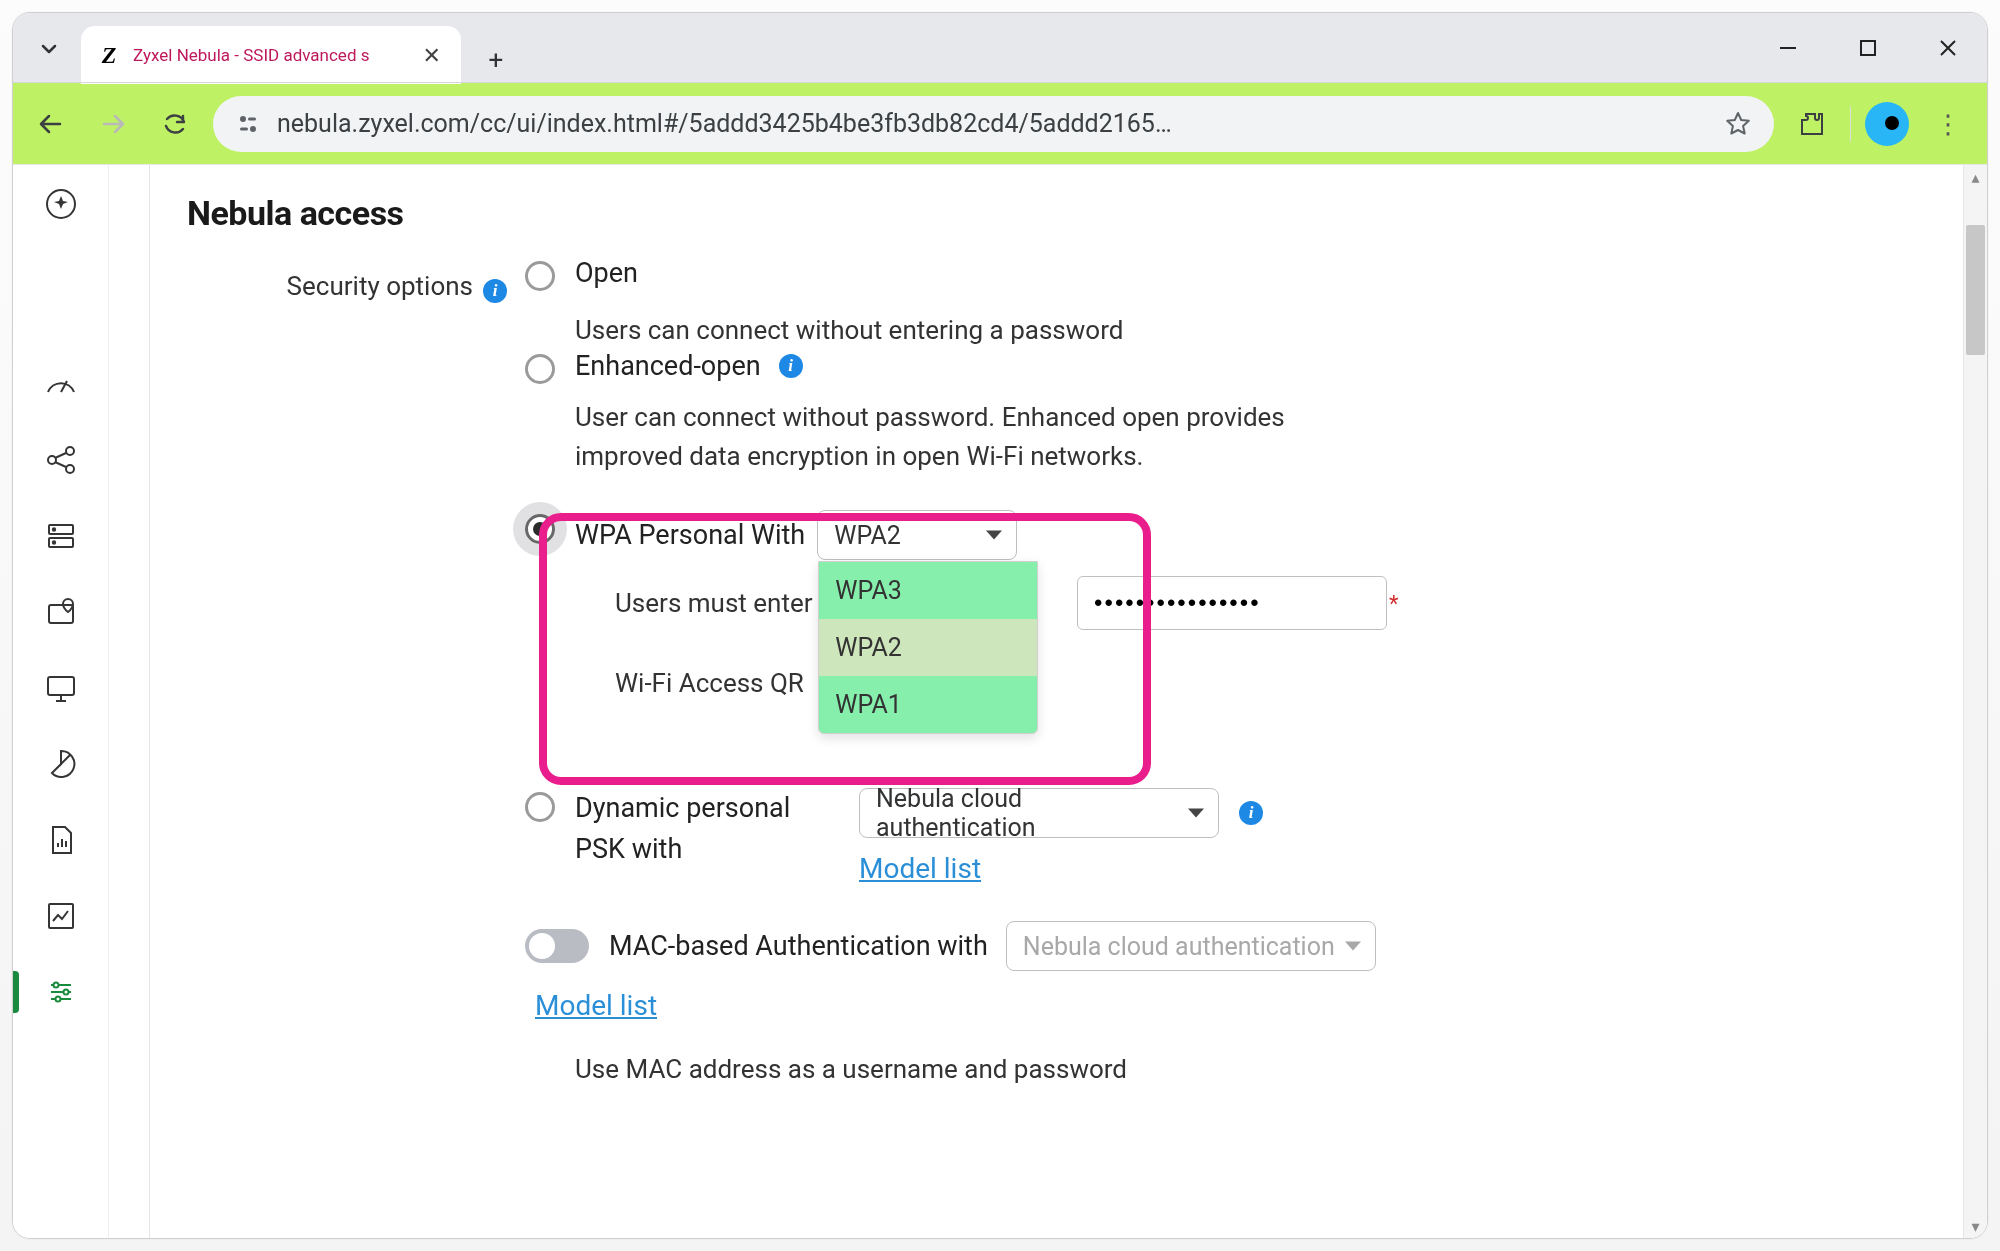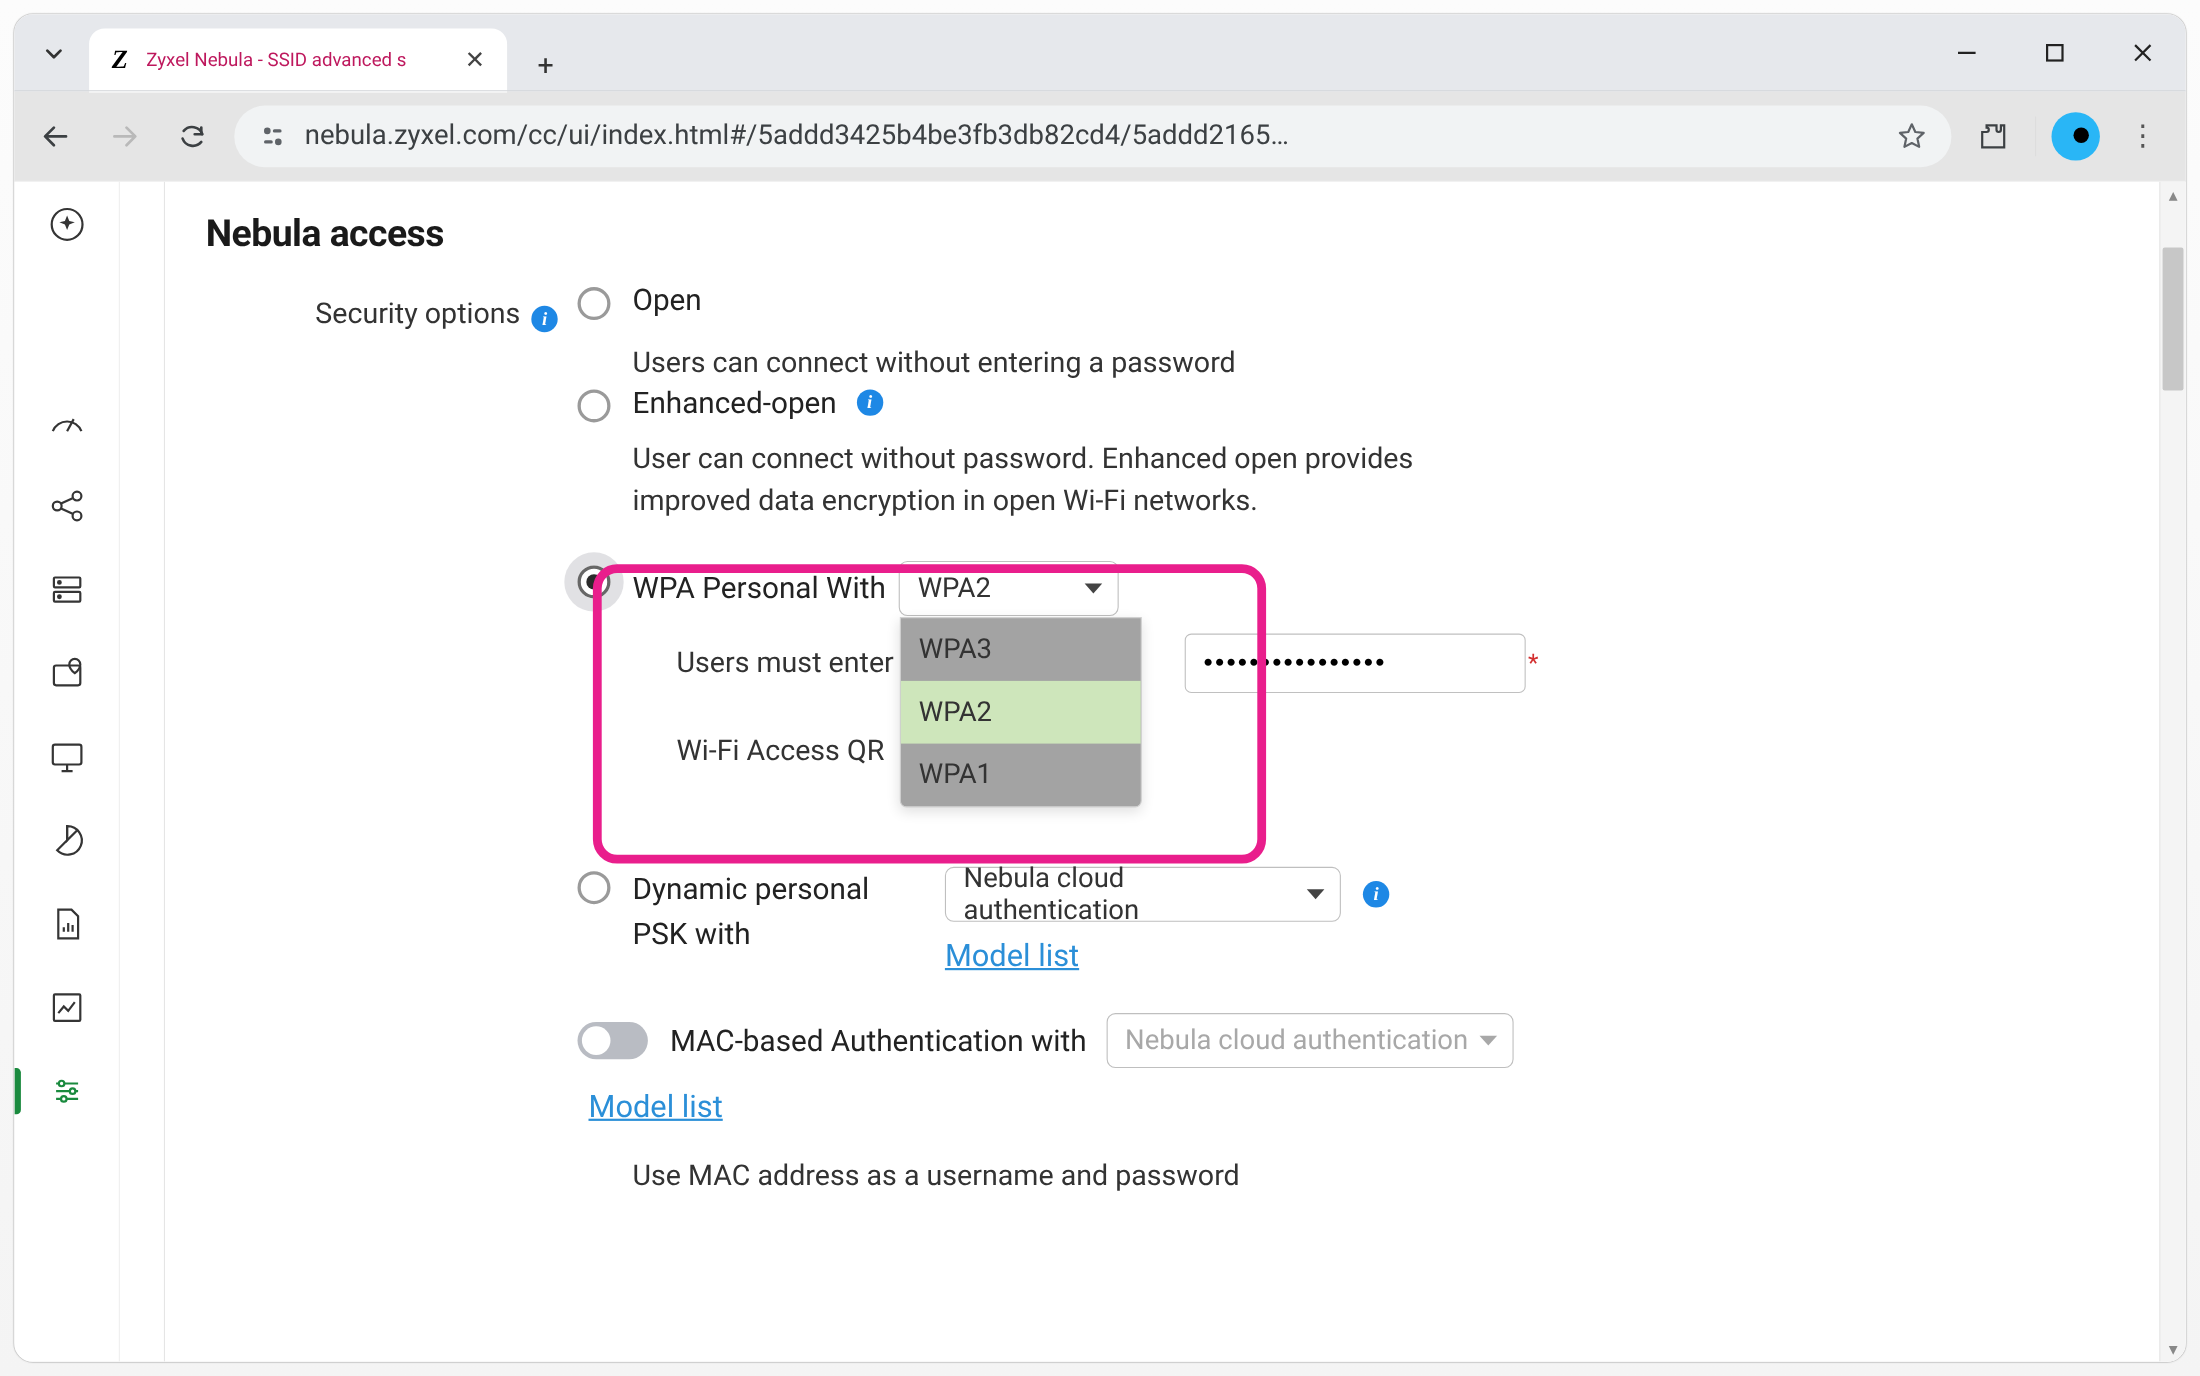--- a/index.html
+++ b/index.html
@@ -100,21 +100,21 @@
 }
 .win-controls div {
   width: 50px; height: 50px;
   display: flex; align-items:center; justify-content:center;
   font-size: 22px; color: #222;
 }
 
 
 .addr-row {
   height: 82px;
-  background: #e5e5e5;
+  background: #bef264;
   display:flex;
   align-items:center;
   padding: 0 14px;
   gap: 14px;
   border-bottom: 1px solid #e8e8e8;
 }
 .nav-btn {
   width: 48px;height:48px;
   display:flex;align-items:center;justify-content:center;
 }
@@ -327,21 +327,21 @@
 .select.disabled {
   color: #a8a8a8;
 }
 .select.disabled::after { border-top-color: #a8a8a8; }
 
 .dropdown-menu {
   position:absolute;
   top: 50px;
   left: 0;
   width: 220px;
-  background:#a3a3a3;
+  background:#86efac;
   border: 1px solid #d0d0d0;
   border-radius: 0 0 6px 6px;
   box-shadow: 0 4px 12px rgba(0,0,0,0.12);
   z-index: 10;
 }
 .dropdown-menu div {
   padding: 14px 16px;
   font-size: 25px;
 }
 .dropdown-menu .sel { background:#cee6bb; }

